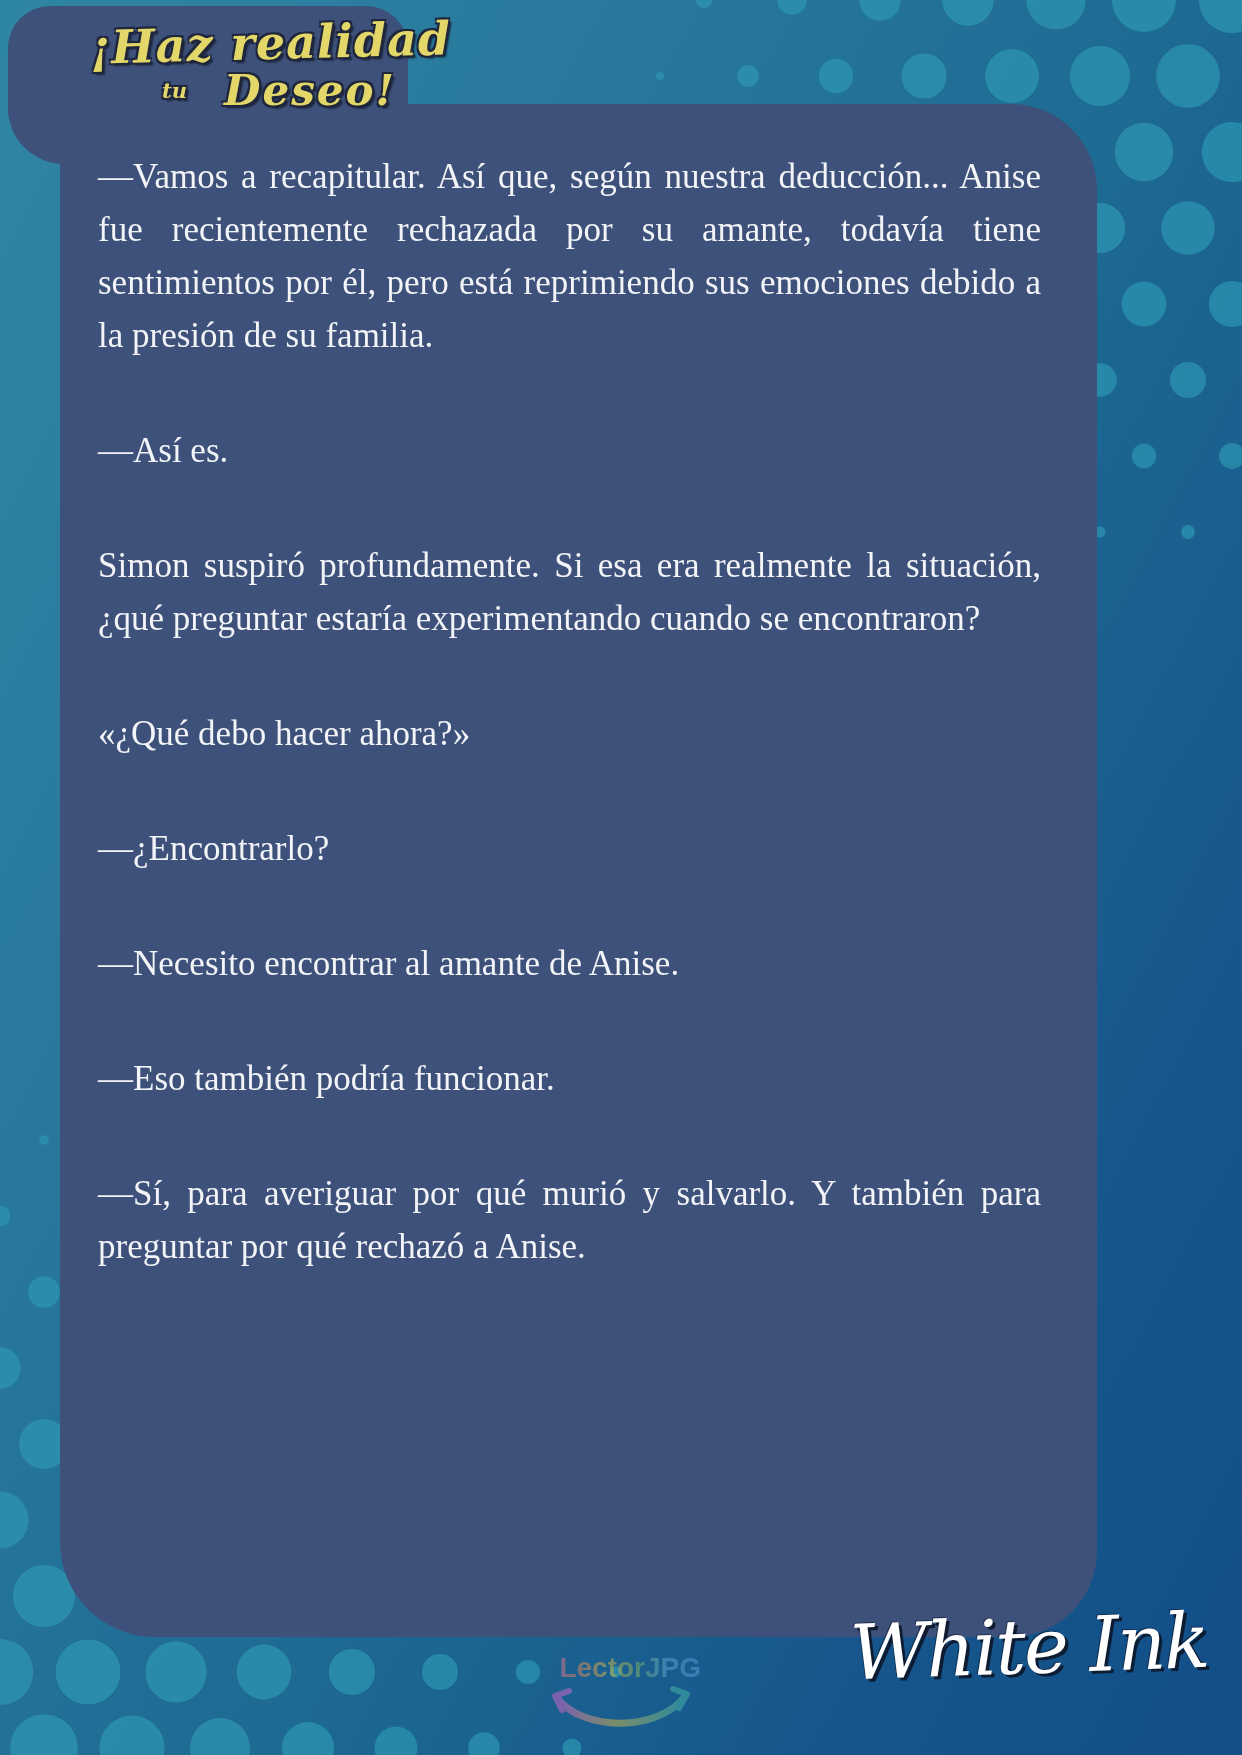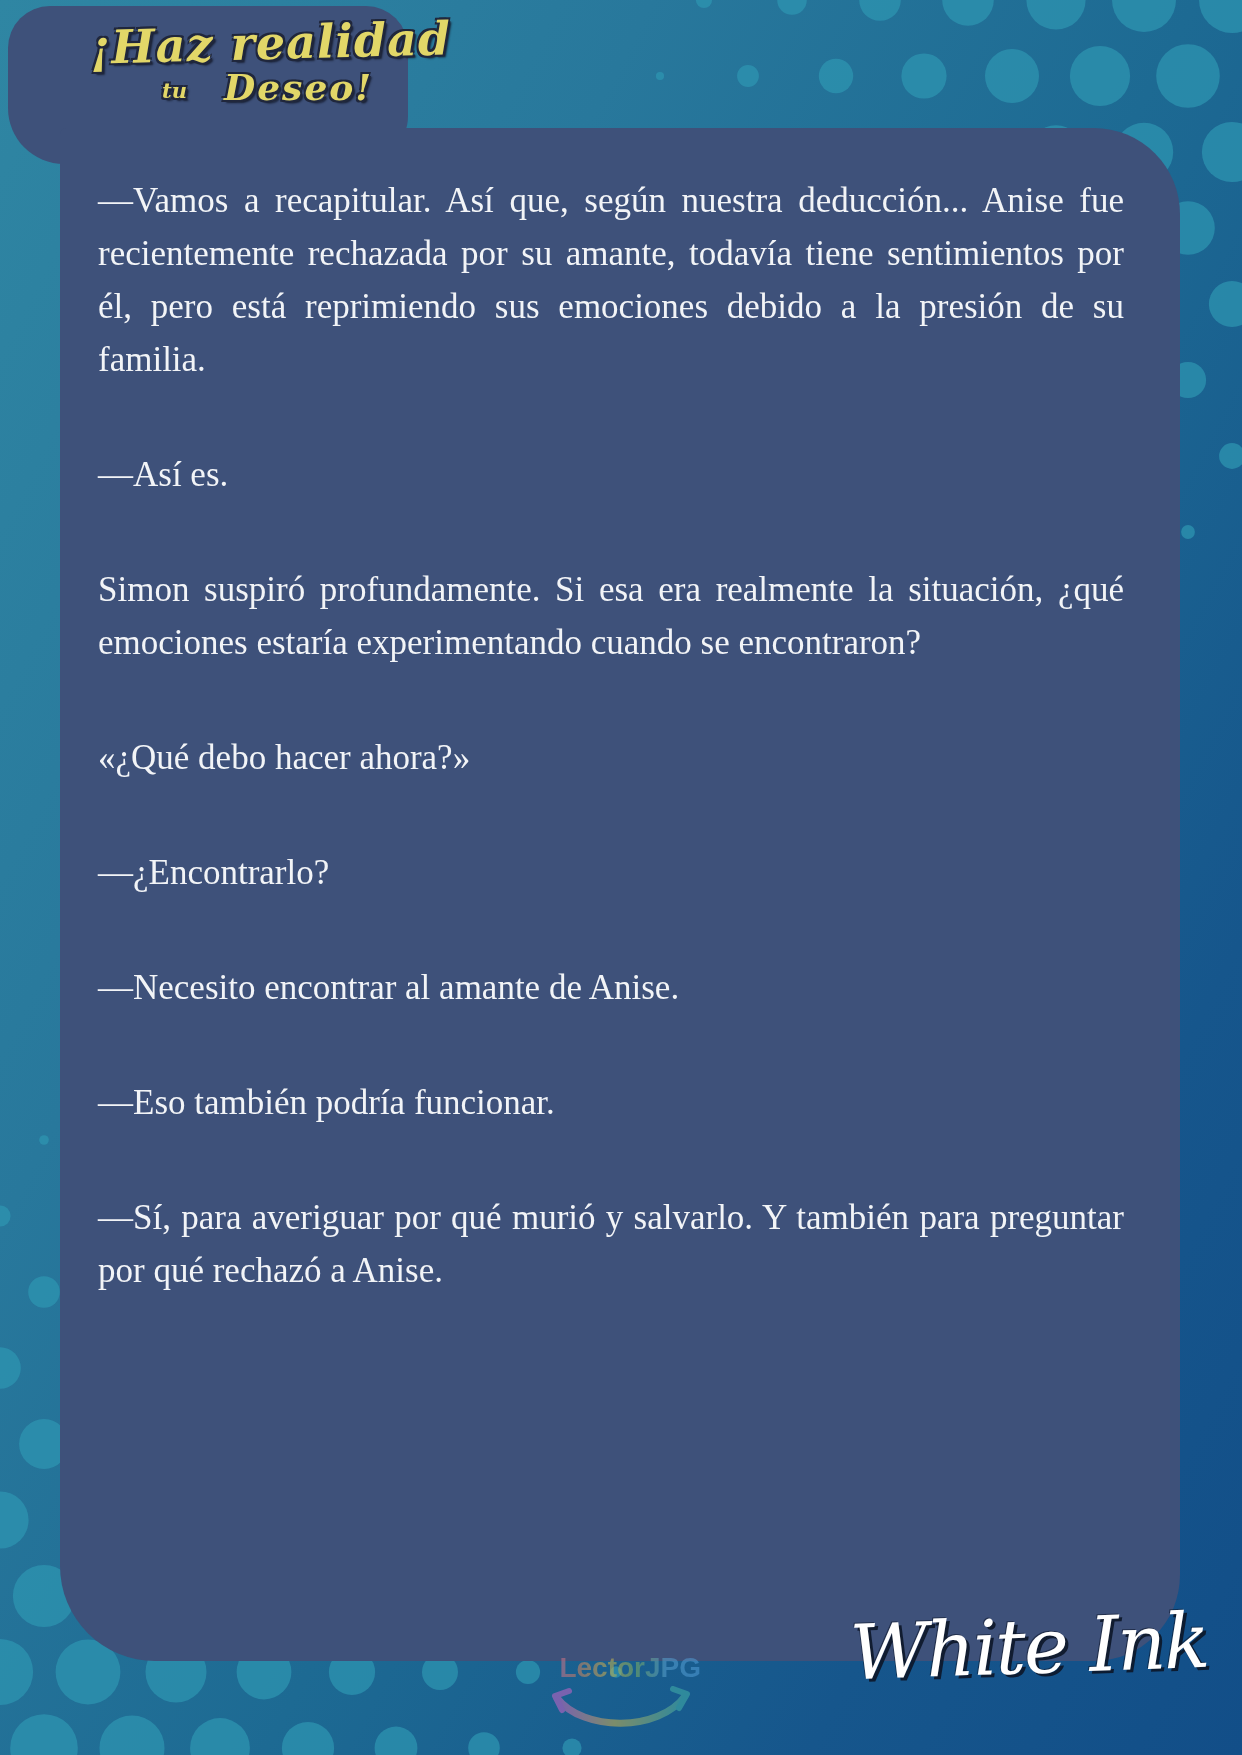--- a/index.html
+++ b/index.html
@@ -11,38 +11,37 @@
     font-family:"Liberation Serif", serif;
   }
   .dots{position:absolute;left:0;top:0;z-index:1;pointer-events:none;}
 
   
   .tab{
     position:absolute;left:8px;top:6px;width:400px;height:158px;
     background:#3e517a;border-radius:42px 42px 48px 56px;z-index:2;
   }
   .panel{
-    position:absolute;left:60px;top:104px;width:1120px;height:1533px;
+    position:absolute;left:60px;top:104px;width:1037px;height:1533px;
     background:#3e517a;border-radius:6px 86px 86px 95px;z-index:2;
     box-sizing:border-box;
     padding:46px 56px 30px 38px;
-    margin-top:24px;
   }
 
   
   .logo-line1,.logo-tu,.logo-deseo{
     position:absolute;z-index:3;
     font-family:"DejaVu Serif", serif;font-style:italic;font-weight:bold;
     color:#e2d768;white-space:nowrap;
     text-shadow:-2px -2px 0 #20273c, 2px -2px 0 #20273c, -2px 2px 0 #20273c,
                  2px 2px 0 #20273c, 3px 3px 2px rgba(15,20,35,.8);
   }
   .logo-line1{left:90px;top:16px;font-size:46px;transform:rotate(-1.5deg);letter-spacing:1px;}
   .logo-tu{left:162px;top:78px;font-size:21px;}
-  .logo-deseo{left:224px;top:66px;font-size:36px;letter-spacing:2px;}
+  .logo-deseo{left:224px;top:66px;font-size:42px;letter-spacing:2px;}
 
   
   .panel p{
     margin:0 0 62px 0;
     color:#f2f4f7;
     font-size:35px;line-height:53px;
     text-align:justify;
   }
   .panel p:last-child{margin-bottom:0;}
   .panel p.italic{text-align:left;}
@@ -215,21 +214,21 @@
 
   <div class="tab"></div>
 
   <span class="logo-line1">¡Haz realidad</span>
   <span class="logo-tu">tu</span>
   <span class="logo-deseo">Deseo!</span>
 
   <div class="panel">
     <p>—Vamos a recapitular. Así que, según nuestra deducción... Anise fue recientemente rechazada por su amante, todavía tiene sentimientos por él, pero está reprimiendo sus emociones debido a la presión de su familia.</p>
     <p>—Así es.</p>
-    <p>Simon suspiró profundamente. Si esa era realmente la situación, ¿qué emociones estaría experimentando cuando se encontraron?</p>
+    <p>Simon suspiró profundamente. Si esa era realmente la situación, ¿qué preguntar estaría experimentando cuando se encontraron?</p>
     <p class="italic">«¿Qué debo hacer ahora?»</p>
     <p>—¿Encontrarlo?</p>
     <p>—Necesito encontrar al amante de Anise.</p>
     <p>—Eso también podría funcionar.</p>
     <p>—Sí, para averiguar por qué murió y salvarlo. Y también para preguntar por qué rechazó a Anise.</p>
   </div>
 
   <div class="watermark">
     <div class="wm-text">LectorJPG</div>
     <svg class="wm-smile" width="160" height="50" viewBox="0 0 160 50">

